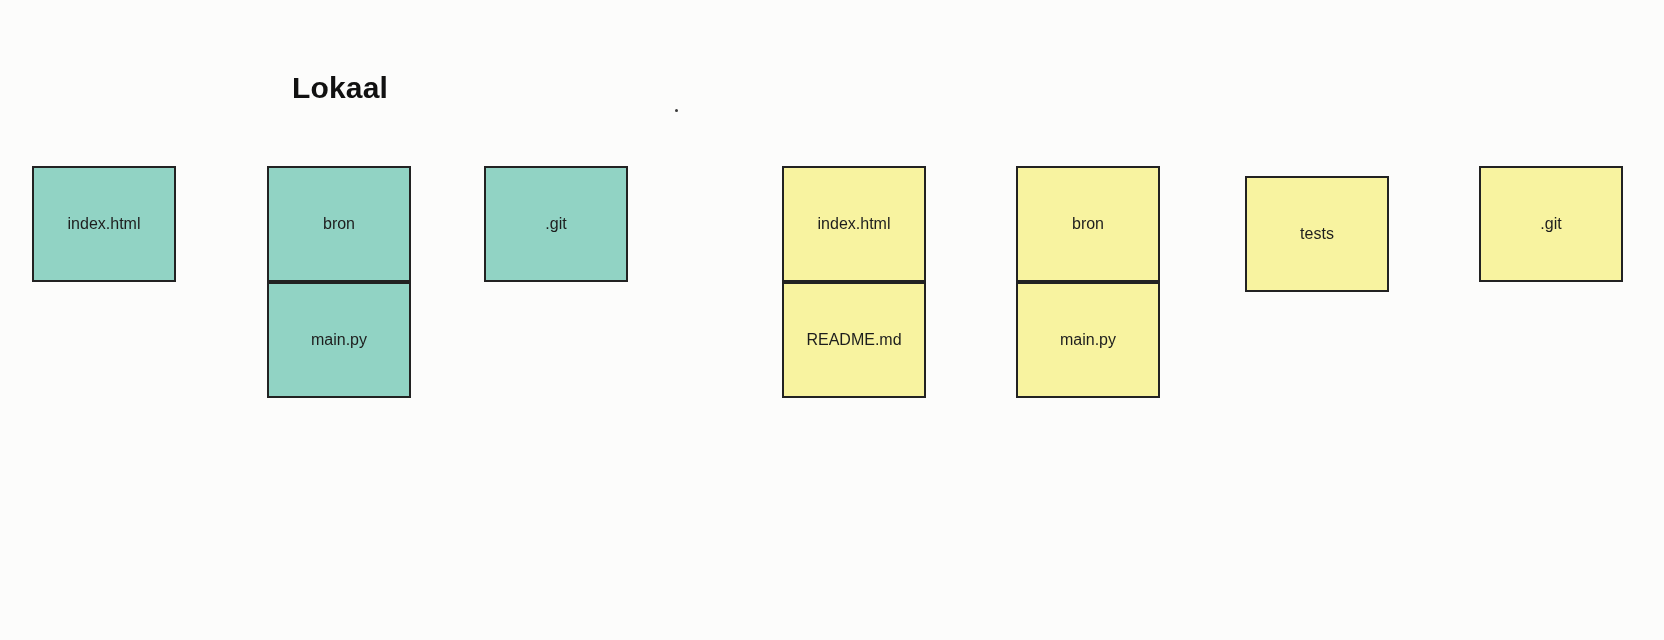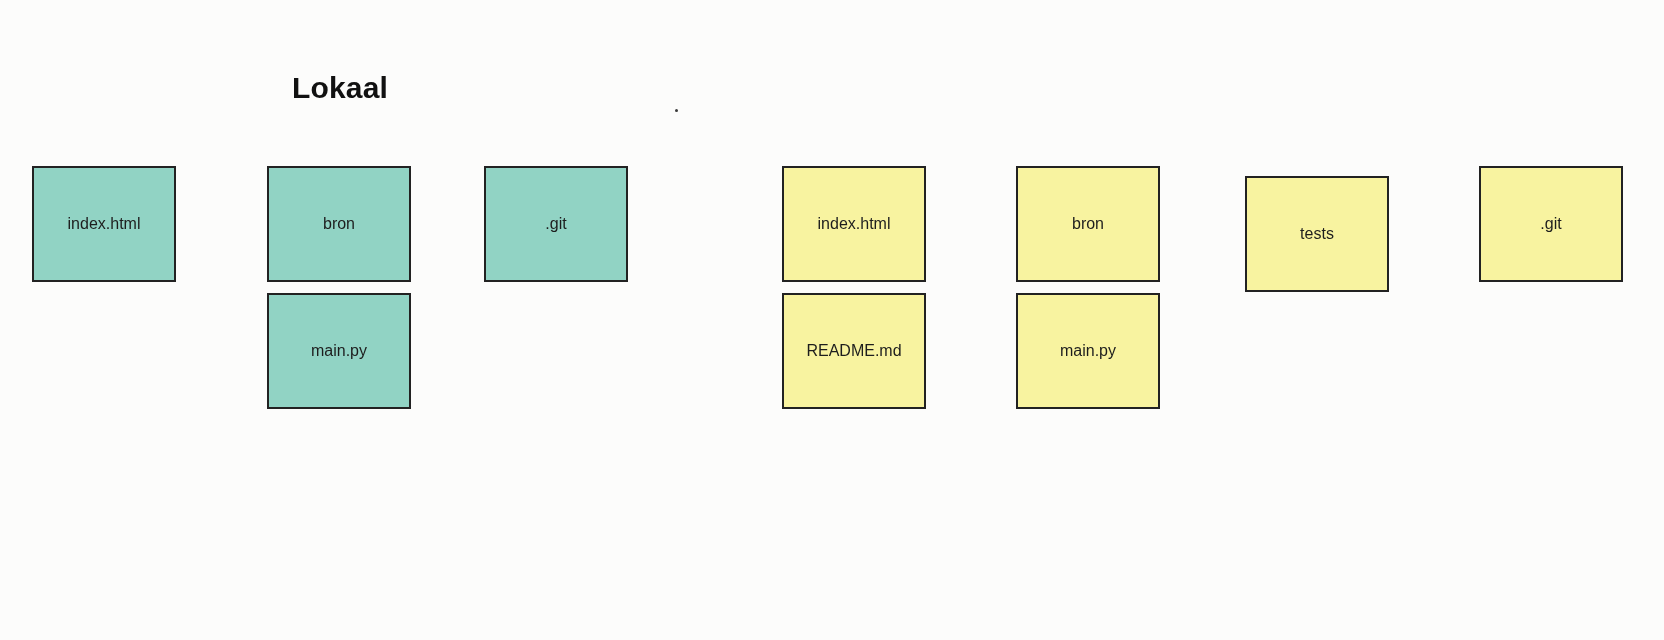--- a/index.html
+++ b/index.html
@@ -52,21 +52,21 @@
     font-size: 16px;
     color: var(--text);
     text-align: center;
   }
   .file-box.teal   { background: var(--teal); }
   .file-box.yellow { background: var(--yellow); }
 
   
   .lc1 { left: 32px; }  .lc2 { left: 267px; } .lc3 { left: 484px; }
   .rc1 { left: 782px; } .rc2 { left: 1016px; } .rc3 { left: 1245px; margin-top: 10px; } .rc4 { left: 1479px; }
-  .row1 { top: 166px; } .row2 { top: 293px; }
+  .row1 { top: 166px; } .row2 { top: 282px; }
 </style>
 </head>
 <body>
 
 <div class="canvas">
 
   <div class="section-title title-local">Lokaal</div>
 
 
   <div class="stray-dot"></div>

